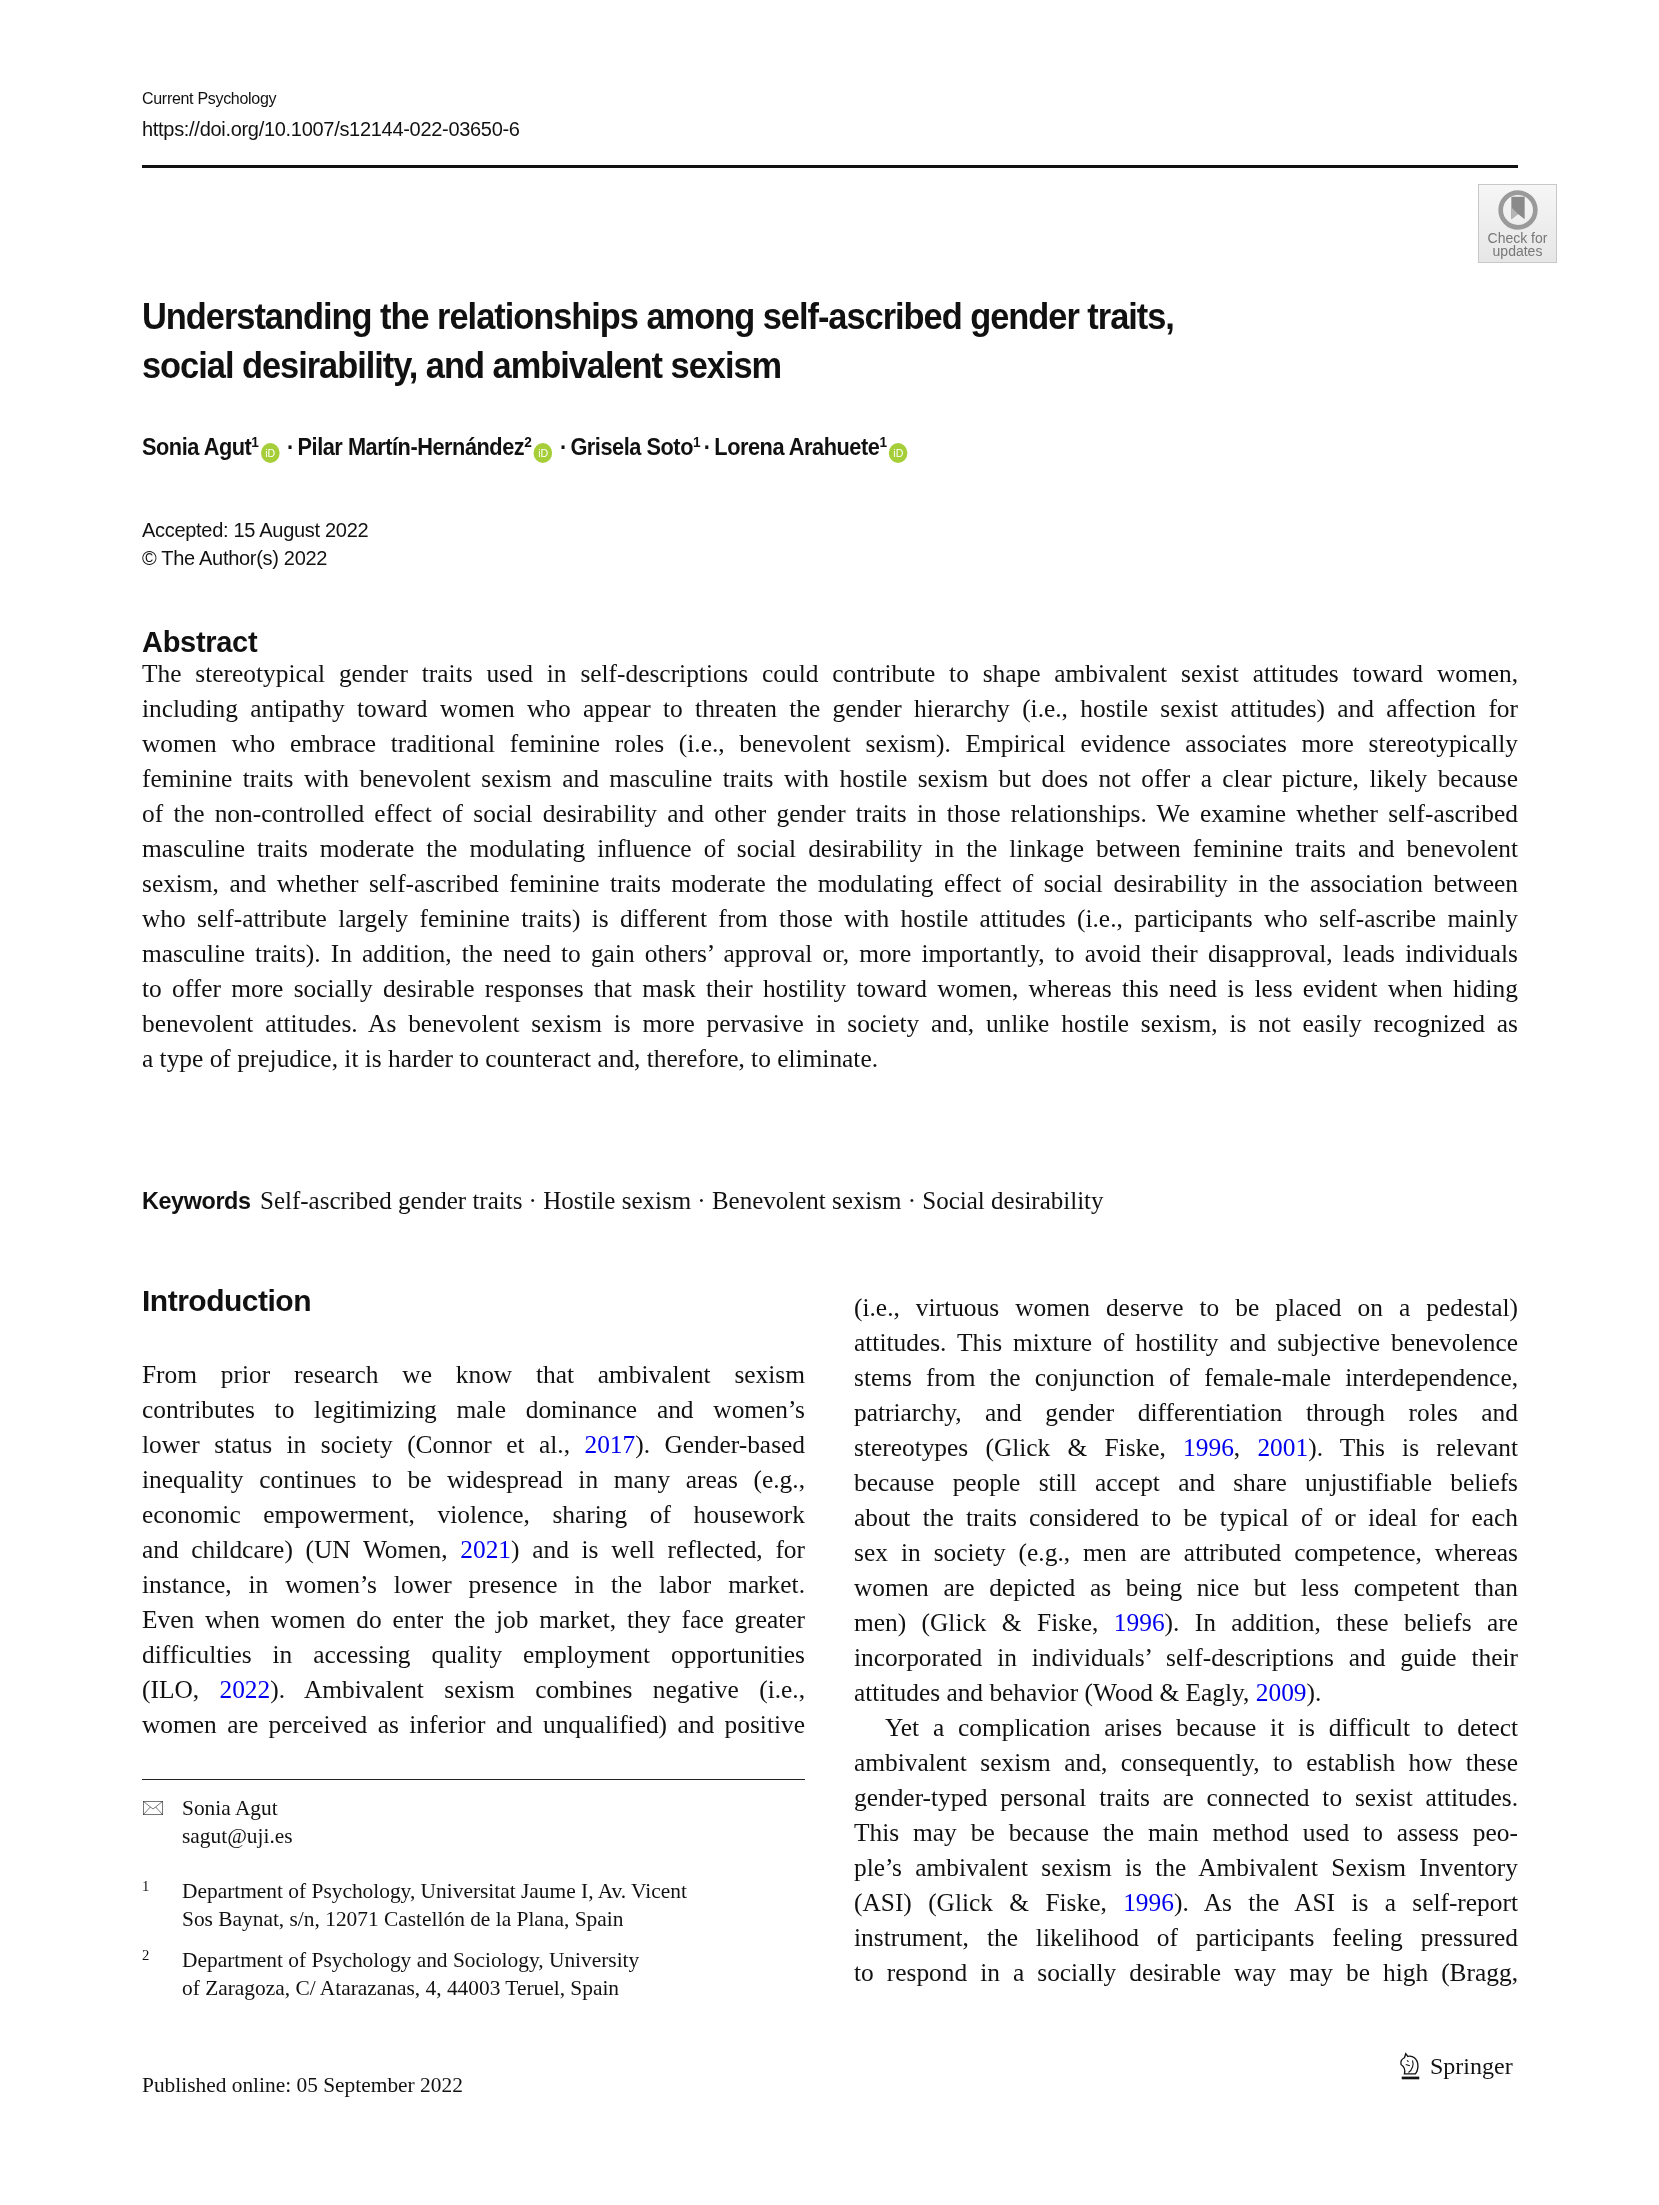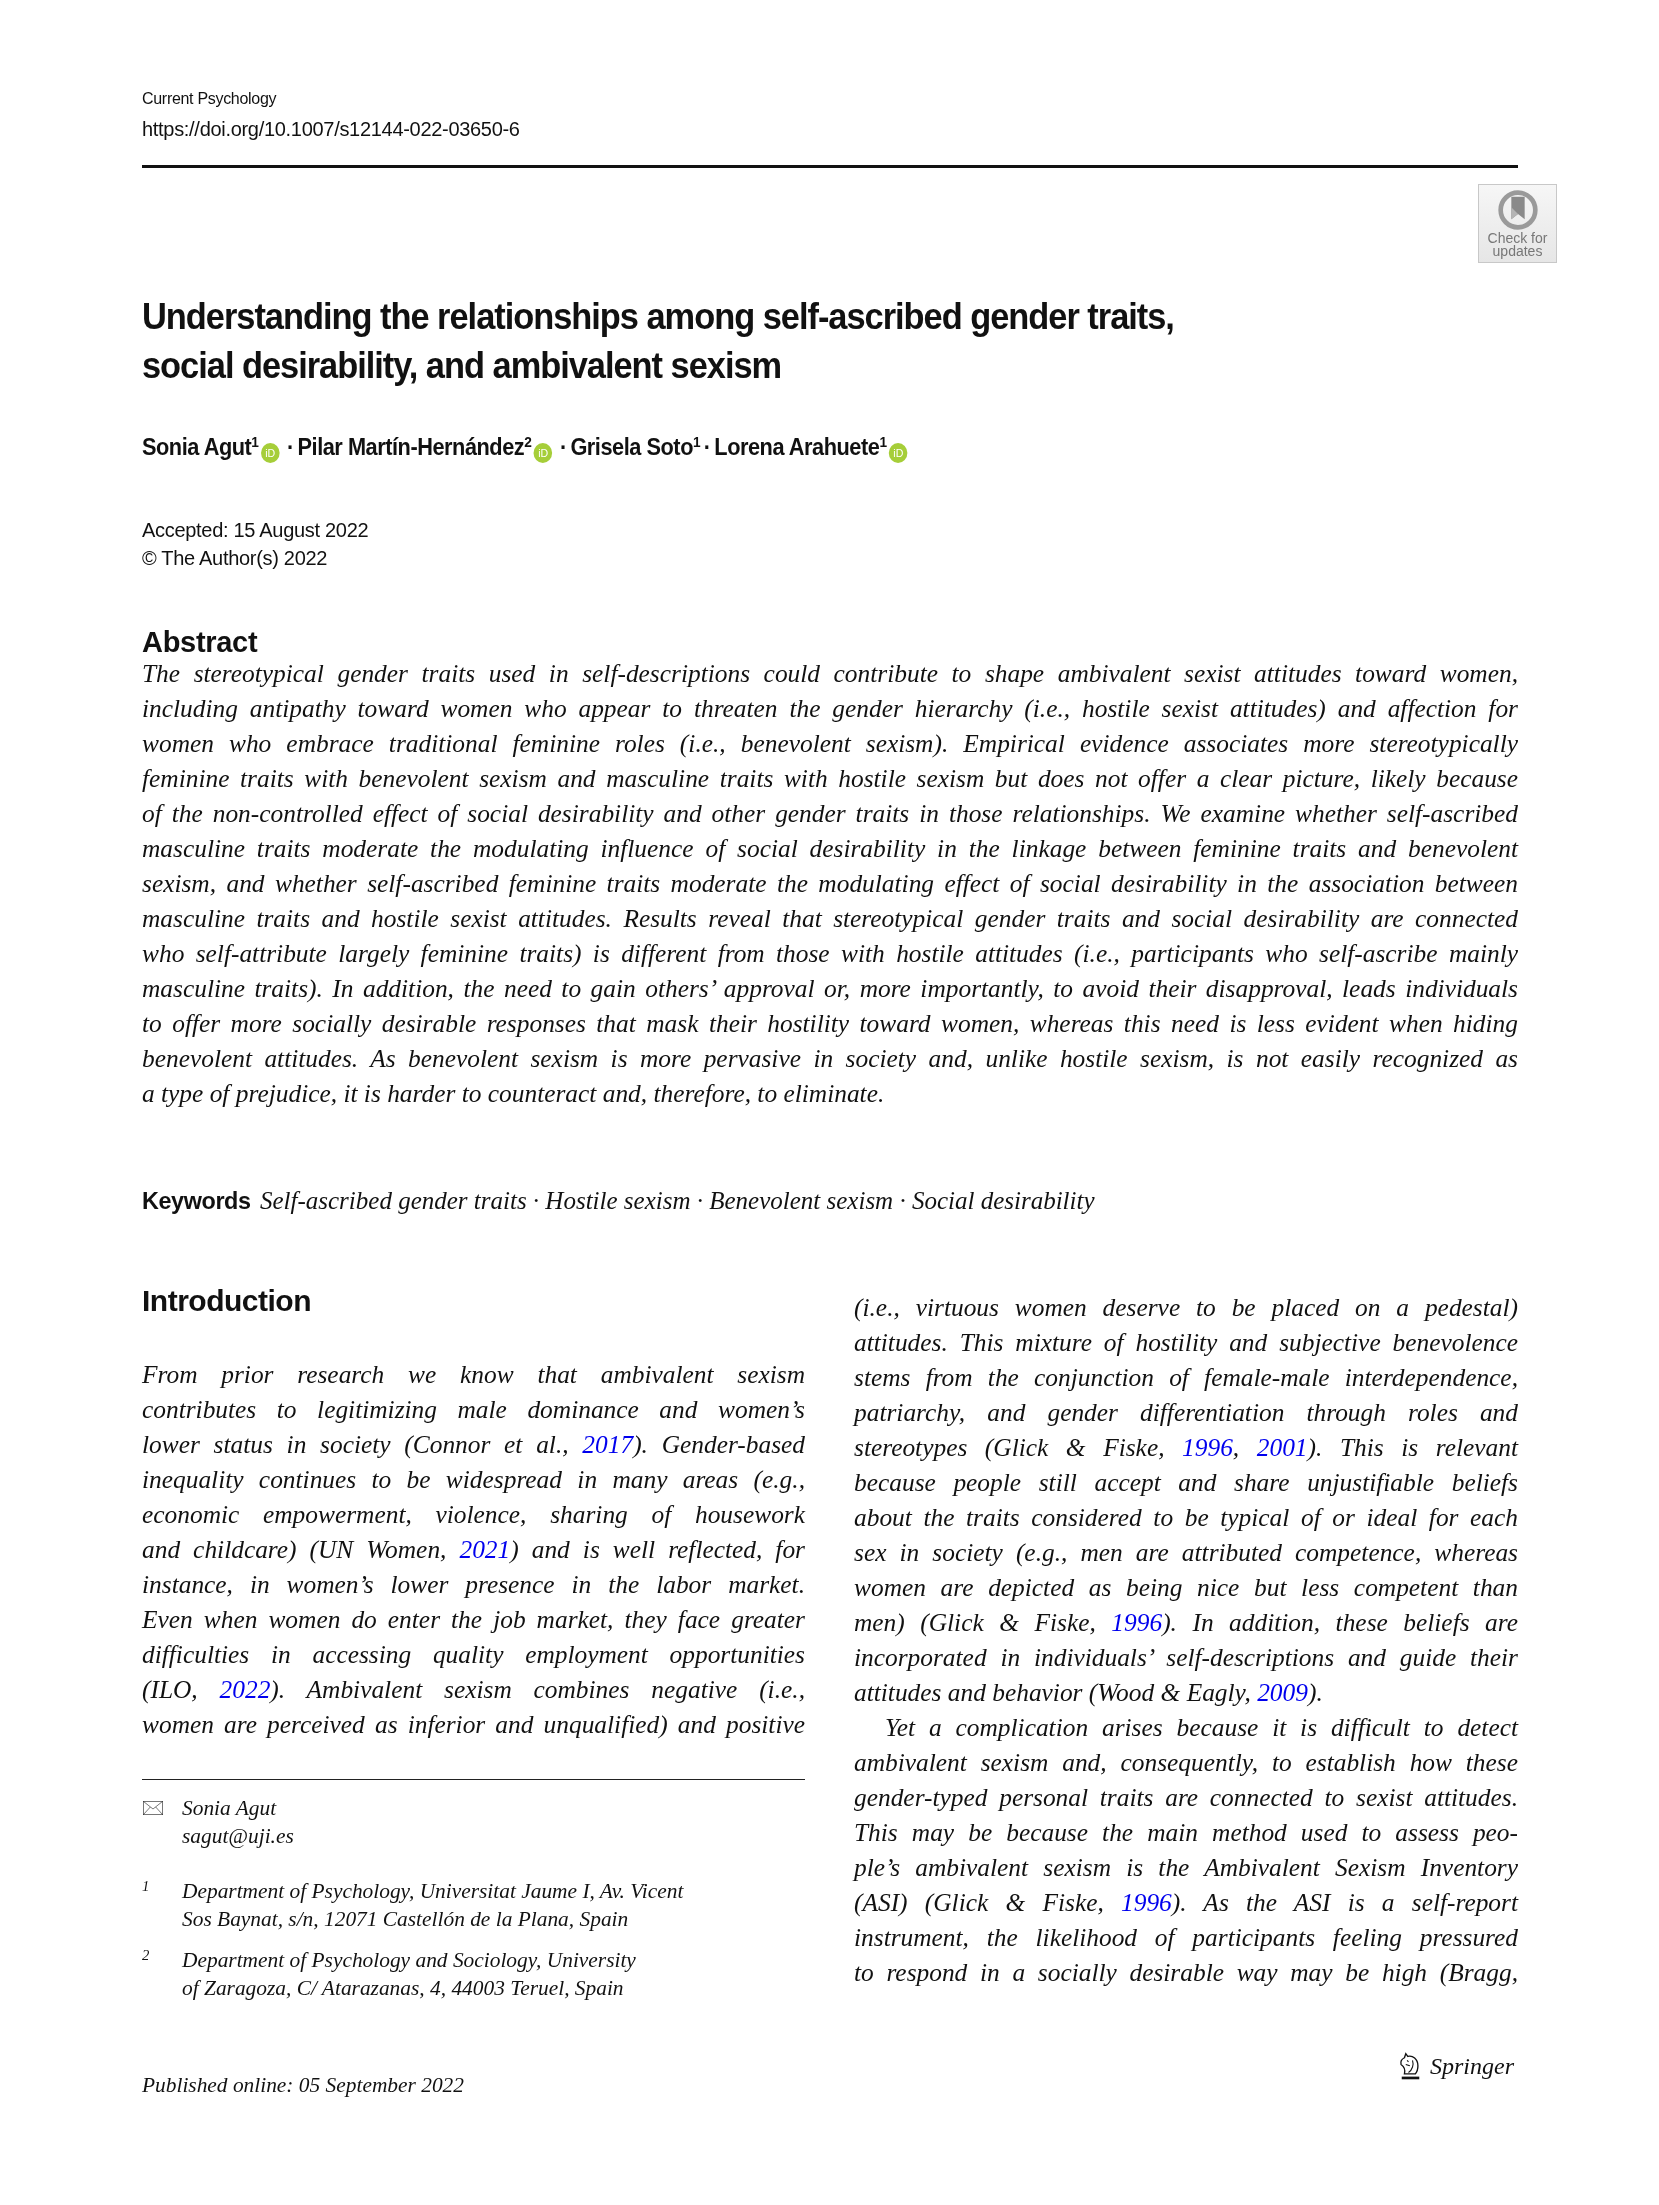--- a/index.html
+++ b/index.html
@@ -1,18 +1,18 @@
 <!DOCTYPE html>
 <html style="font-size:10.7px"><head>
 <meta charset="utf-8">
 <style>
   html, body { margin: 0; padding: 0; background: #ffffff; }
   body { width: 1660px; height: 2205px; position: relative; overflow: hidden; color: #111; }
   .sans { font-family: "Liberation Sans", "DejaVu Sans", sans-serif; }
-  .serif { font-family: "Liberation Serif", "DejaVu Serif", serif; font-style: italic; }
+  .serif { font-family: "Liberation Serif", "DejaVu Serif", serif; }
   .abs { position: absolute; }
 
   
   #journal { left: 142px; top: 90px; font-size: 16px; letter-spacing: -0.3px; }
   #doi { left: 142px; top: 118px; font-size: 20px; letter-spacing: -0.3px; }
   #header-rule { left: 142px; top: 165px; width: 1376px; height: 2.7px; background: #111; }
 
   
   #cfu { left: 1438px; top: 184px; width: 79px; height: 79px; border: 0.7px solid #c8c8c8; background: linear-gradient(#f6f6f6, #e6e6e6); box-sizing: border-box; text-align: center; margin-left: 40px; }
   #cfu svg { display: block; margin: 5.4px auto 0; }
@@ -93,21 +93,20 @@
 
 <div id="abstract-heading" class="abs sans">Abstract</div>
 <div id="abstract-body" class="abs serif">
   <span class="line jl">The stereotypical gender traits used in self-descriptions could contribute to shape ambivalent sexist attitudes toward women,</span>
   <span class="line jl">including antipathy toward women who appear to threaten the gender hierarchy (i.e., hostile sexist attitudes) and affection for</span>
   <span class="line jl">women who embrace traditional feminine roles (i.e., benevolent sexism). Empirical evidence associates more stereotypically</span>
   <span class="line jl">feminine traits with benevolent sexism and masculine traits with hostile sexism but does not offer a clear picture, likely because</span>
   <span class="line jl">of the non-controlled effect of social desirability and other gender traits in those relationships. We examine whether self-ascribed</span>
   <span class="line jl">masculine traits moderate the modulating influence of social desirability in the linkage between feminine traits and benevolent</span>
   <span class="line jl">sexism, and whether self-ascribed feminine traits moderate the modulating effect of social desirability in the association between</span>
-  <span class="line jl">masculine traits and hostile sexist attitudes. Results reveal that stereotypical gender traits and social desirability are connected</span>
   <span class="line jl">who self-attribute largely feminine traits) is different from those with hostile attitudes (i.e., participants who self-ascribe mainly</span>
   <span class="line jl">masculine traits). In addition, the need to gain others’ approval or, more importantly, to avoid their disapproval, leads individuals</span>
   <span class="line jl">to offer more socially desirable responses that mask their hostility toward women, whereas this need is less evident when hiding</span>
   <span class="line jl">benevolent attitudes. As benevolent sexism is more pervasive in society and, unlike hostile sexism, is not easily recognized as</span>
   <span class="line ll">a type of prejudice, it is harder to counteract and, therefore, to eliminate.</span>
 </div>
 
 <div id="keywords" class="abs">
   <span id="keywords-label" class="sans">Keywords</span><span id="keywords-list" class="serif">Self-ascribed gender traits · Hostile sexism · Benevolent sexism · Social desirability</span>
 </div>

